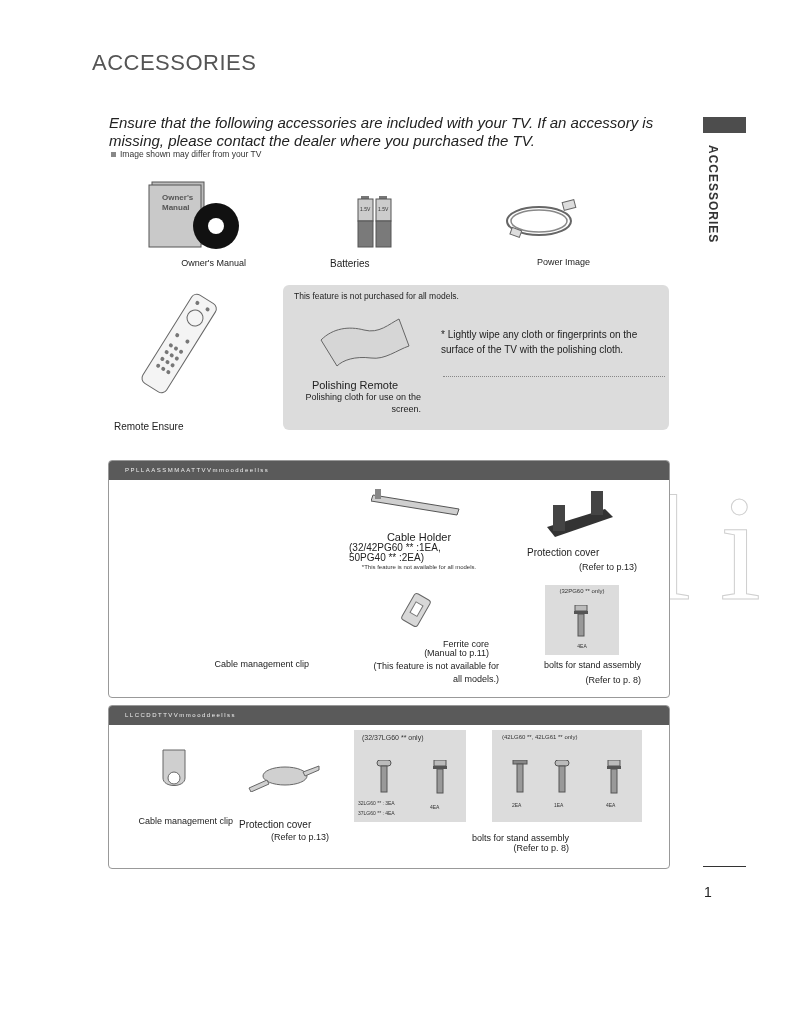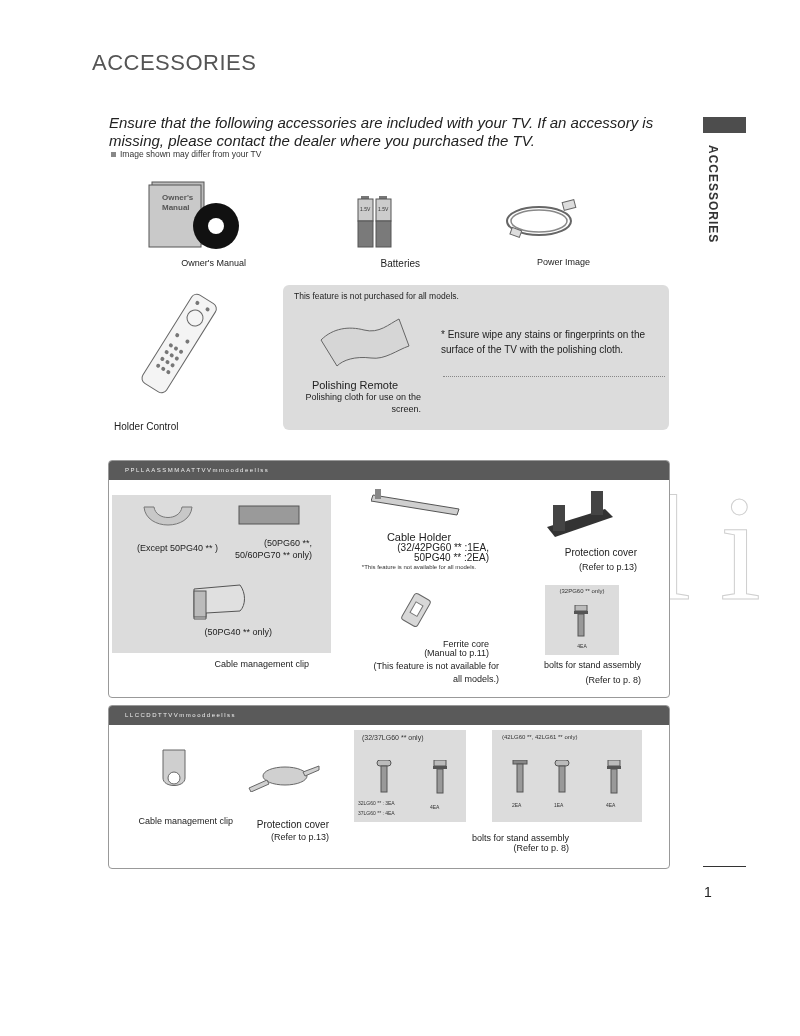--- a/index.html
+++ b/index.html
@@ -5,21 +5,21 @@
   html, body { margin:0; padding:0; background:#ffffff; }
   body { width:800px; height:1036px; position:relative; overflow:hidden; font-family:"Liberation Sans", sans-serif; color:#222; }
   .abs { position:absolute; }
   .page-title { left:92px; top:50px; font-size:22px; color:#555; letter-spacing:0.5px; }
   .intro { left:109px; top:114px; width:560px; font-size:15px; line-height:18px; color:#222;font-style:italic; }
   .note { left:111px; top:149px; font-size:8.5px; color:#333; }
   .note .sq { display:inline-block; width:5px; height:5px; background:#888; margin-right:4px; vertical-align:middle; }
   .side-tab-bar { left:703px; top:117px; width:43px; height:16px; background:#4d4d4d; }
   .side-tab-label { left:700px; top:145px; width:20px; writing-mode:vertical-rl; font-size:12px; font-weight:bold; color:#333; letter-spacing:1px; }
   .cap { font-size:9px; color:#222; text-align:right; }
-  .cap-md { font-size:10px; color:#222; text-align:right; }
+  .cap-md { font-size:10px; color:#222; text-align:left; }
   .cap-lg { font-size:11px; color:#222; text-align:center; }
   .graybox { background:#dcdcdc; border-radius:6px; }
   .polish-box { left:283px; top:285px; width:386px; height:145px; }
   .section { border:1px solid #999; border-radius:4px; background:#fff; }
   .section-header { background:#5a5a5a; height:19px; border-radius:3px 3px 0 0; color:#eee; font-size:6px; letter-spacing:1.5px; line-height:19px; padding-left:16px; }
   .watermark { left:110px; top:462px; font-family:"Liberation Serif", serif; font-size:150px; color:transparent; -webkit-text-stroke:1px #cfcfcf; letter-spacing:28px; pointer-events:none; }
   .page-rule { left:703px; top:866px; width:43px; height:1px; background:#333; }
   .page-num { left:704px; top:884px; font-size:14px; color:#222; }
   svg { display:block; }
 </style>
@@ -90,59 +90,38 @@
           <circle cx="46" cy="64" r="2"></circle>
           <circle cx="54" cy="64" r="2"></circle>
         <circle cx="66" cy="52" r="2"></circle>
           <circle cx="66" cy="64" r="2"></circle>
           <circle cx="104" cy="52" r="2"></circle>
           <circle cx="104" cy="64" r="2"></circle>
       </g>
     </g>
   </svg>
 </div>
-<div class="abs cap-md" style="left:114px;top:421px;width:90px;text-align:left;">Holder Control</div>
+<div class="abs cap-md" style="left:114px;top:421px;width:90px;text-align:left;">Remote Ensure</div>
 
 <div class="abs graybox polish-box">
   <div class="abs" style="left:11px;top:6px;font-size:8.5px;color:#222;">This feature is not purchased for all models.</div>
   <div class="abs" style="left:36px;top:33px;">
     <svg width="92" height="50" viewBox="0 0 92 50">
       <path d="M2,22 C14,10 30,8 45,12 C60,16 70,6 80,1 L90,28 C78,32 66,42 52,40 C36,38 24,42 18,48 Z" fill="#d6d6d6" stroke="#666" stroke-width="1"></path>
     </svg>
   </div>
   <div class="abs cap-lg" style="left:12px;top:94px;width:120px;">Polishing Remote</div>
   <div class="abs cap" style="left:12px;top:106px;width:126px;line-height:12px;">Polishing cloth for use on the screen.</div>
-  <div class="abs" style="left:158px;top:42px;width:210px;font-size:10px;line-height:15px;color:#222;">* Ensure wipe any stains or fingerprints on the surface of the TV with the polishing cloth.</div>
+  <div class="abs" style="left:158px;top:42px;width:210px;font-size:10px;line-height:15px;color:#222;">* Lightly wipe any cloth or fingerprints on the surface of the TV with the polishing cloth.</div>
   <div class="abs" style="left:160px;top:91px;width:222px;border-top:1px dotted #888;"></div>
 </div>
 
 <div class="abs section" style="left:108px;top:460px;width:560px;height:236px;">
   <div class="section-header">PPLLAASSMMAATTVVmmooddeellss</div>
 
-  <div class="abs graybox" style="left:3px;top:34px;width:219px;height:158px;border-radius:0;">
-    <div class="abs" style="left:30px;top:10px;">
-      <svg width="52" height="28" viewBox="0 0 52 28">
-          <path d="M2,2 C4,26 48,26 50,2 L40,2 C38,16 14,16 12,2 Z" fill="#c8c8c8" stroke="#777"></path>
-        </svg>
-    </div>
-    <div class="abs cap" style="left:6px;top:48px;width:100px;">(Except 50PG40 ** )</div>
-    <div class="abs" style="left:126px;top:10px;">
-      <svg width="62" height="22" viewBox="0 0 62 22">
-          <rect x="1" y="1" width="60" height="18" fill="#9a9a9a" stroke="#555"></rect>
-        </svg>
-    </div>
-    <div class="abs cap" style="left:120px;top:42px;width:80px;line-height:12px;">(50PG60 **, 50/60PG70 ** only)</div>
-    <div class="abs" style="left:80px;top:88px;">
-      <svg width="56" height="38" viewBox="0 0 56 38">
-          <path d="M2,6 L48,2 C54,10 54,22 48,28 L14,30 L14,36 L2,36 Z" fill="#e0e0e0" stroke="#555"></path>
-          <rect x="2" y="8" width="12" height="26" fill="#bbb" stroke="#555"></rect>
-        </svg>
-    </div>
-    <div class="abs cap" style="left:60px;top:132px;width:100px;">(50PG40 ** only)</div>
-  </div>
   <div class="abs cap" style="left:30px;top:198px;width:170px;">Cable management clip</div>
 
   <div class="abs" style="left:262px;top:28px;">
     <svg width="92" height="28" viewBox="0 0 92 28">
         <path d="M2,6 L88,20 L86,26 L0,12 Z" fill="#cfcfcf" stroke="#555"></path>
         <rect x="4" y="0" width="6" height="10" fill="#888"></rect>
       </svg>
   </div>
   <div class="abs cap-lg" style="left:240px;top:70px;width:140px;">Cable Holder</div>
   <div class="abs cap-md" style="left:240px;top:81px;width:140px;">(32/42PG60 ** :1EA,</div>

